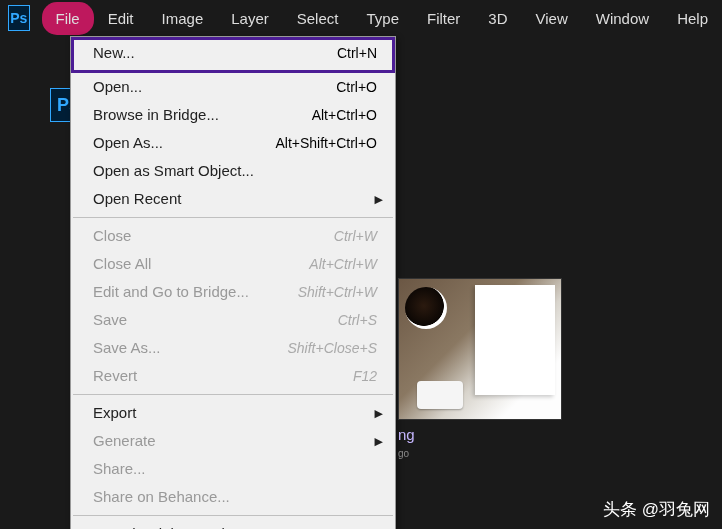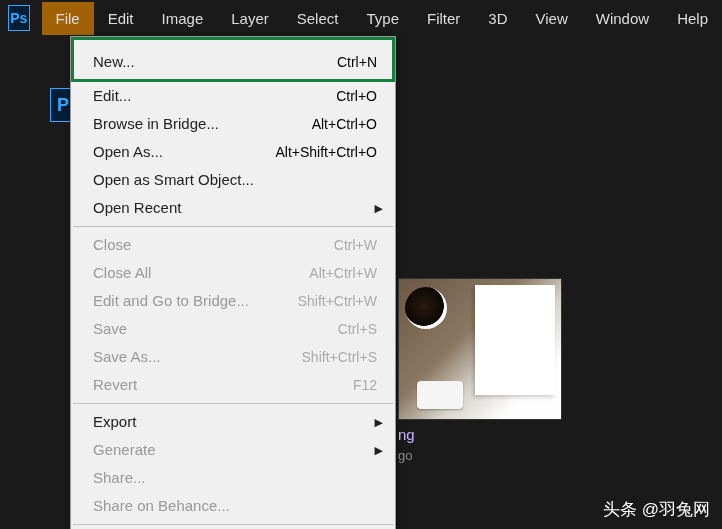--- a/index.html
+++ b/index.html
@@ -34,21 +34,22 @@
     justify-content: center;
     margin-right: 12px;
   }
   .menu-item {
     padding: 8px 14px;
     color: #ddd;
     cursor: default;
     font-size: 15px;
   }
   .menu-item.active {
-    background: #a16207;
+    background: #be185d;
+    border-radius: 15px;
   }
   .secondary-logo {
     position: absolute;
     top: 88px;
     left: 50px;
     width: 36px;
     height: 34px;
     background: #001e36;
     border: 1px solid #31a8ff;
     color: #31a8ff;
@@ -71,33 +72,34 @@
   }
   .dropdown-row {
     display: flex;
     justify-content: space-between;
     align-items: center;
     padding: 3px 18px 3px 22px;
     line-height: 22px;
     position: relative;
   }
   .dropdown-row.highlighted {
-    border: 3px solid #15803d;
+    border: 3px solid #4c1d95;
     margin: 0;
-    padding: 11px 15px 6px 19px;
+    padding: 2px 15px 6px 19px;
   }
   .dropdown-row.disabled {
     color: #999;
   }
   .dropdown-row .shortcut {
     color: #000000;
     font-size: 14px;
   }
   .dropdown-row.disabled .shortcut {
     color: #aaa;
+    font-style: italic;
   }
   .dropdown-row .submenu-arrow {
     position: absolute;
     right: 12px;
     font-size: 11px;
     color: #222;
   }
   .separator {
     height: 1px;
     background: #c0c0c0;
@@ -142,21 +144,21 @@
     top: 426px;
     left: 398px;
     color: #c4b5fd;
     font-size: 15px;
   }
   .thumb-subcaption {
     position: absolute;
     top: 448px;
     left: 398px;
     color: #888;
-    font-size: 13px;
+    font-size: 10px;
   }
   .watermark {
     position: absolute;
     bottom: 8px;
     right: 12px;
     color: #fff;
     font-size: 17px;
     display: flex;
     align-items: flex-start;
     gap: 6px;
@@ -182,21 +184,21 @@
 
 <div class="secondary-logo">Ps</div>
 
 <div class="dropdown">
 
   <div class="dropdown-row highlighted">
     <span>New...</span>
     <span class="shortcut">Ctrl+N</span>
   </div>
   <div class="dropdown-row">
-    <span>Edit...</span>
+    <span>Open...</span>
     <span class="shortcut">Ctrl+O</span>
   </div>
   <div class="dropdown-row">
     <span>Browse in Bridge...</span>
     <span class="shortcut">Alt+Ctrl+O</span>
   </div>
   <div class="dropdown-row">
     <span>Open As...</span>
     <span class="shortcut">Alt+Shift+Ctrl+O</span>
   </div>
@@ -221,21 +223,21 @@
   <div class="dropdown-row disabled">
     <span>Edit and Go to Bridge...</span>
     <span class="shortcut">Shift+Ctrl+W</span>
   </div>
   <div class="dropdown-row disabled">
     <span>Save</span>
     <span class="shortcut">Ctrl+S</span>
   </div>
   <div class="dropdown-row disabled">
     <span>Save As...</span>
-    <span class="shortcut">Shift+Ctrl+S</span>
+    <span class="shortcut">Shift+Close+S</span>
   </div>
   <div class="dropdown-row disabled">
     <span>Revert</span>
     <span class="shortcut">F12</span>
   </div>
 
   <div class="separator"></div>
 
   <div class="dropdown-row">
     <span>Export</span>

